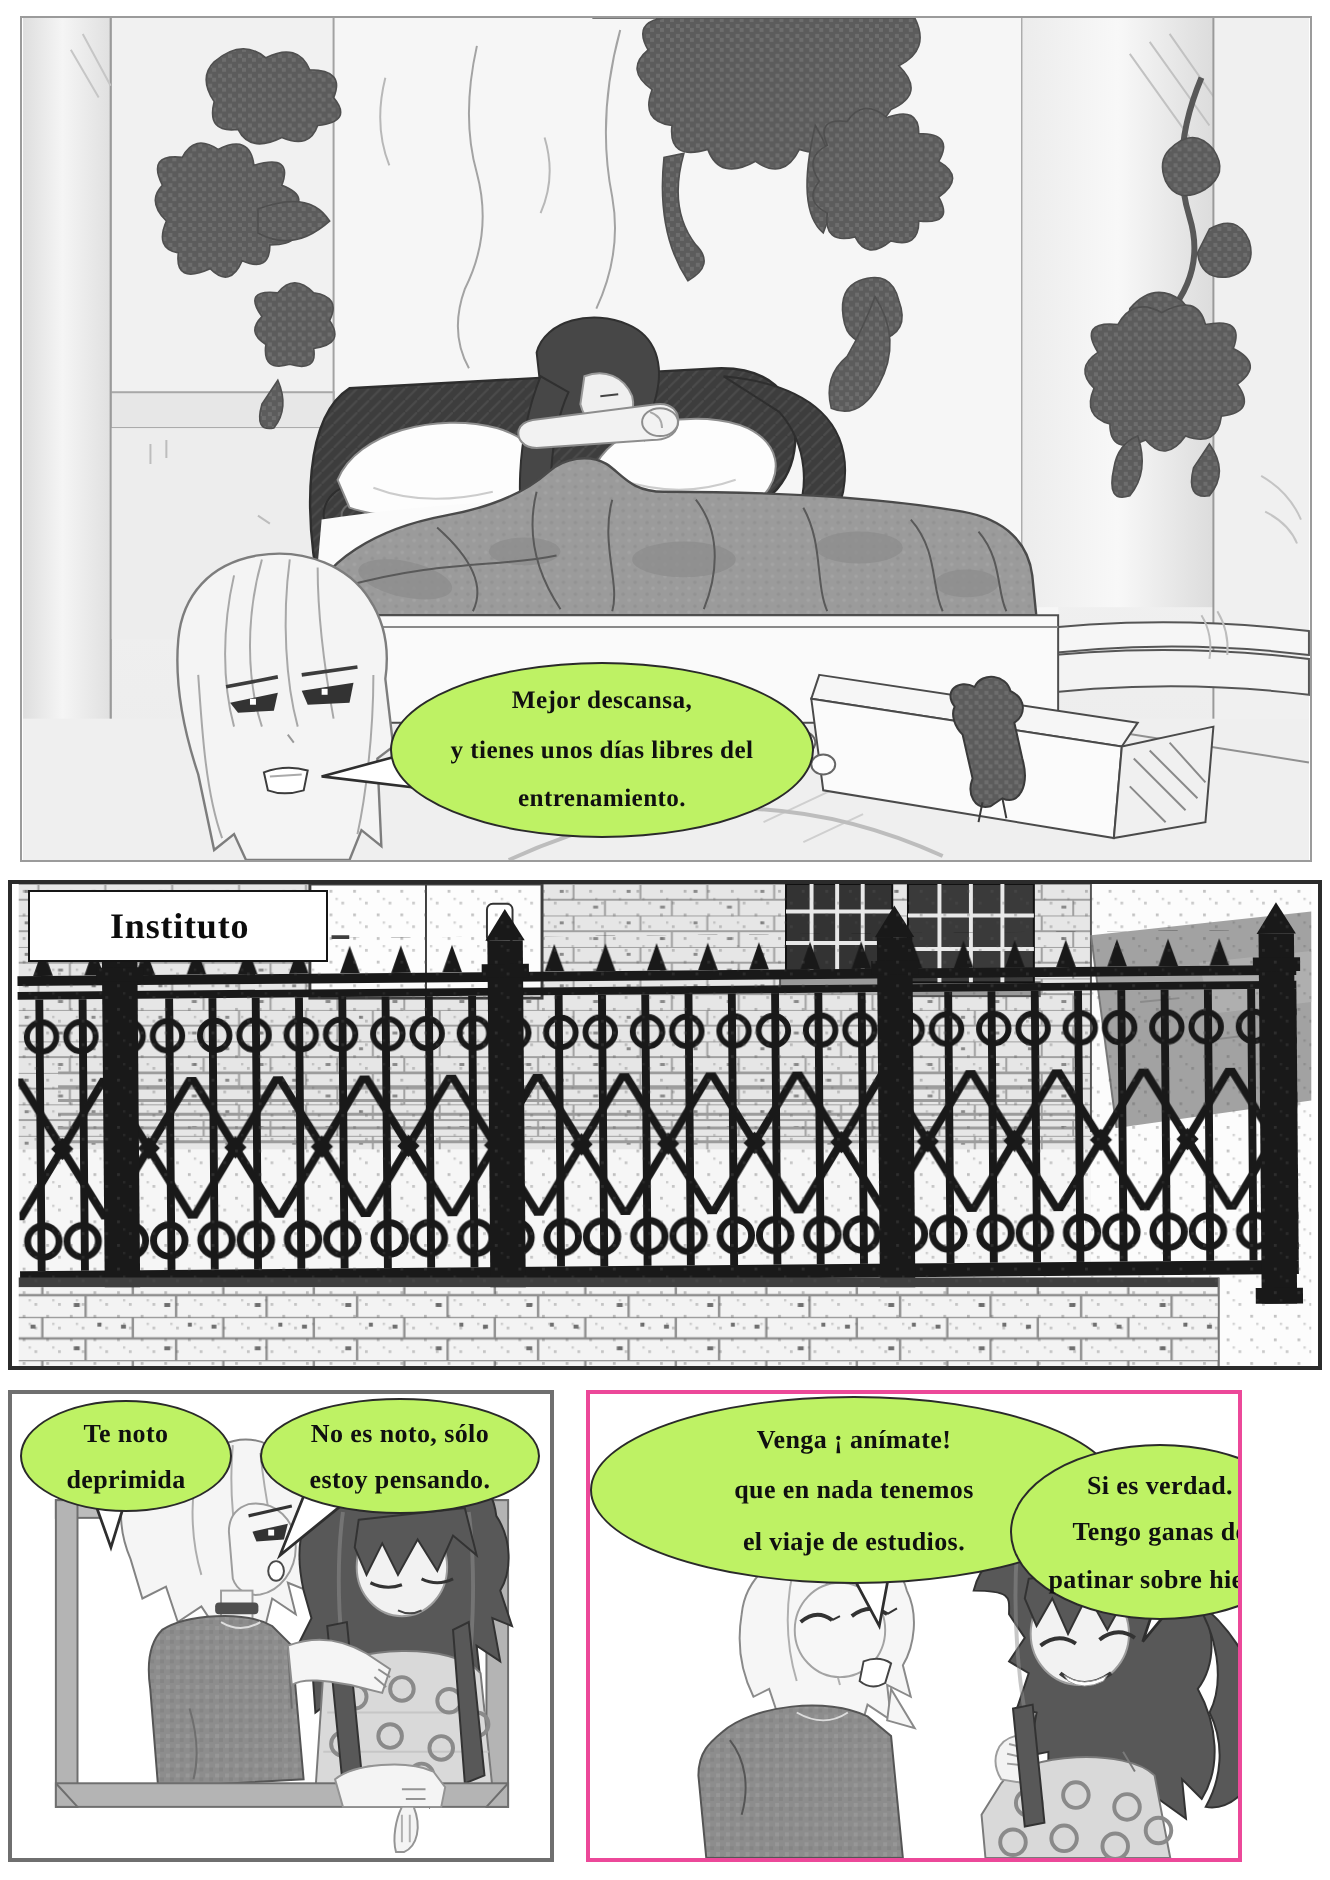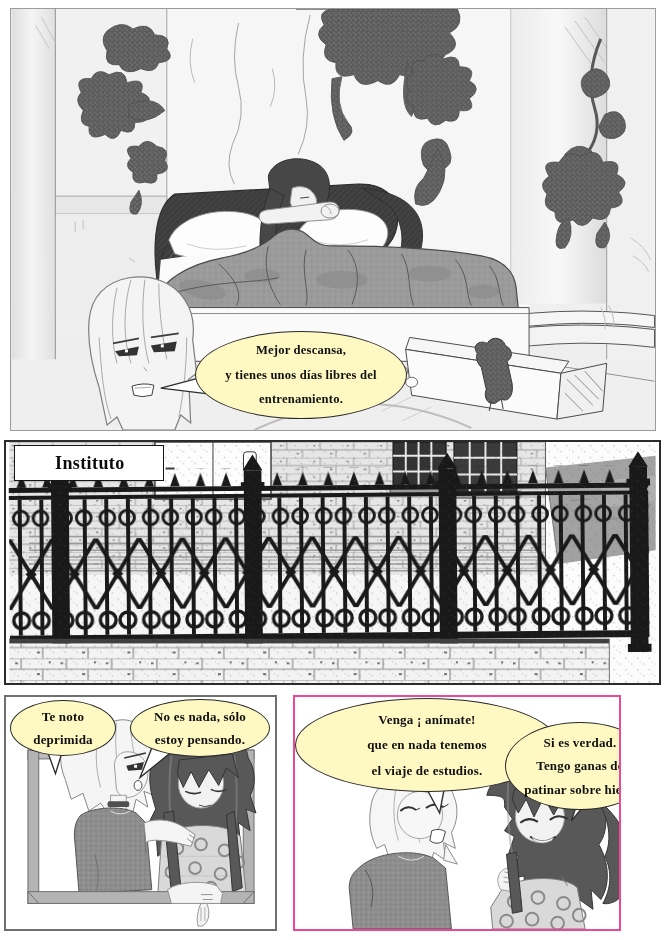--- a/index.html
+++ b/index.html
@@ -4,21 +4,21 @@
 <style>
   html,body{margin:0;padding:0;background:#fff;}
   body{width:665px;height:940px;position:relative;font-family:"Liberation Serif","DejaVu Serif",serif;}
   .page{position:absolute;inset:0;background:#fff;}
   .panel{position:absolute;overflow:hidden;background:#fff;box-sizing:border-box;}
   .panel svg.art{position:absolute;left:0;top:0;}
   .panel1{left:10px;top:8px;width:646px;height:423px;border:1px solid #9b9b9b;}
   .panel2{left:4px;top:440px;width:657px;height:245px;border:2px solid #2b2b2b;}
   .panel3{left:4px;top:695px;width:273px;height:236px;border:2px solid #6f6f6f;padding-left:34px;}
   .panel4{left:293px;top:695px;width:328px;height:236px;border:2px solid #ec4899;}
-  .bubble{position:absolute;background:#fef9c3;border:1.6px solid #2a2a2a;border-radius:50%;
+  .bubble{position:absolute;background:#bef264;border:1.6px solid #2a2a2a;border-radius:50%;
           display:flex;align-items:center;justify-content:center;text-align:center;z-index:3;box-sizing:border-box;}
   .bubble .bt{white-space:pre-line;font-weight:bold;color:#101010;font-size:13px;line-height:1.8;letter-spacing:.2px;}
   .b-p1{left:184px;top:322px;width:212px;height:88px;}
   .b-p1 .bt{font-size:12.6px;line-height:1.95;}
   .b-p3a{left:4px;top:3px;width:106px;height:56px;}
   .b-p3b{left:124px;top:2px;width:140px;height:58px;}
   .b-p4a{left:0px;top:1px;width:264px;height:94px;}
   .b-p4a .bt{line-height:1.95;}
   .b-p4b{left:210px;top:25px;width:150px;height:88px;}
   .caption{position:absolute;left:8px;top:3px;width:150px;height:36px;background:#fff;border:1.5px solid #151515;
@@ -414,21 +414,21 @@
         <polygon points="148,52 136,82 168,56" fill="#fff"></polygon>
         <polyline points="148,52 136,82 168,56" fill="none" stroke="#2e2e2e" stroke-width="1.4"></polyline>
       </g>
     </svg>
 
     <div class="bubble b-p3a">
       <span class="bt">Te noto
 deprimida</span>
     </div>
     <div class="bubble b-p3b">
-      <span class="bt">No es nada, sólo
+      <span class="bt">No es noto, sólo
 estoy pensando.</span>
     </div>
   </section>
 
   <section class="panel panel4">
     <svg class="art" width="364" height="232" viewBox="0 0 368 236">
       <defs>
         <pattern id="p4tee" width="5" height="5" patternUnits="userSpaceOnUse">
           <rect width="5" height="5" fill="#8d8d8d"></rect>
           <rect width="2" height="2" fill="#858585"></rect>

